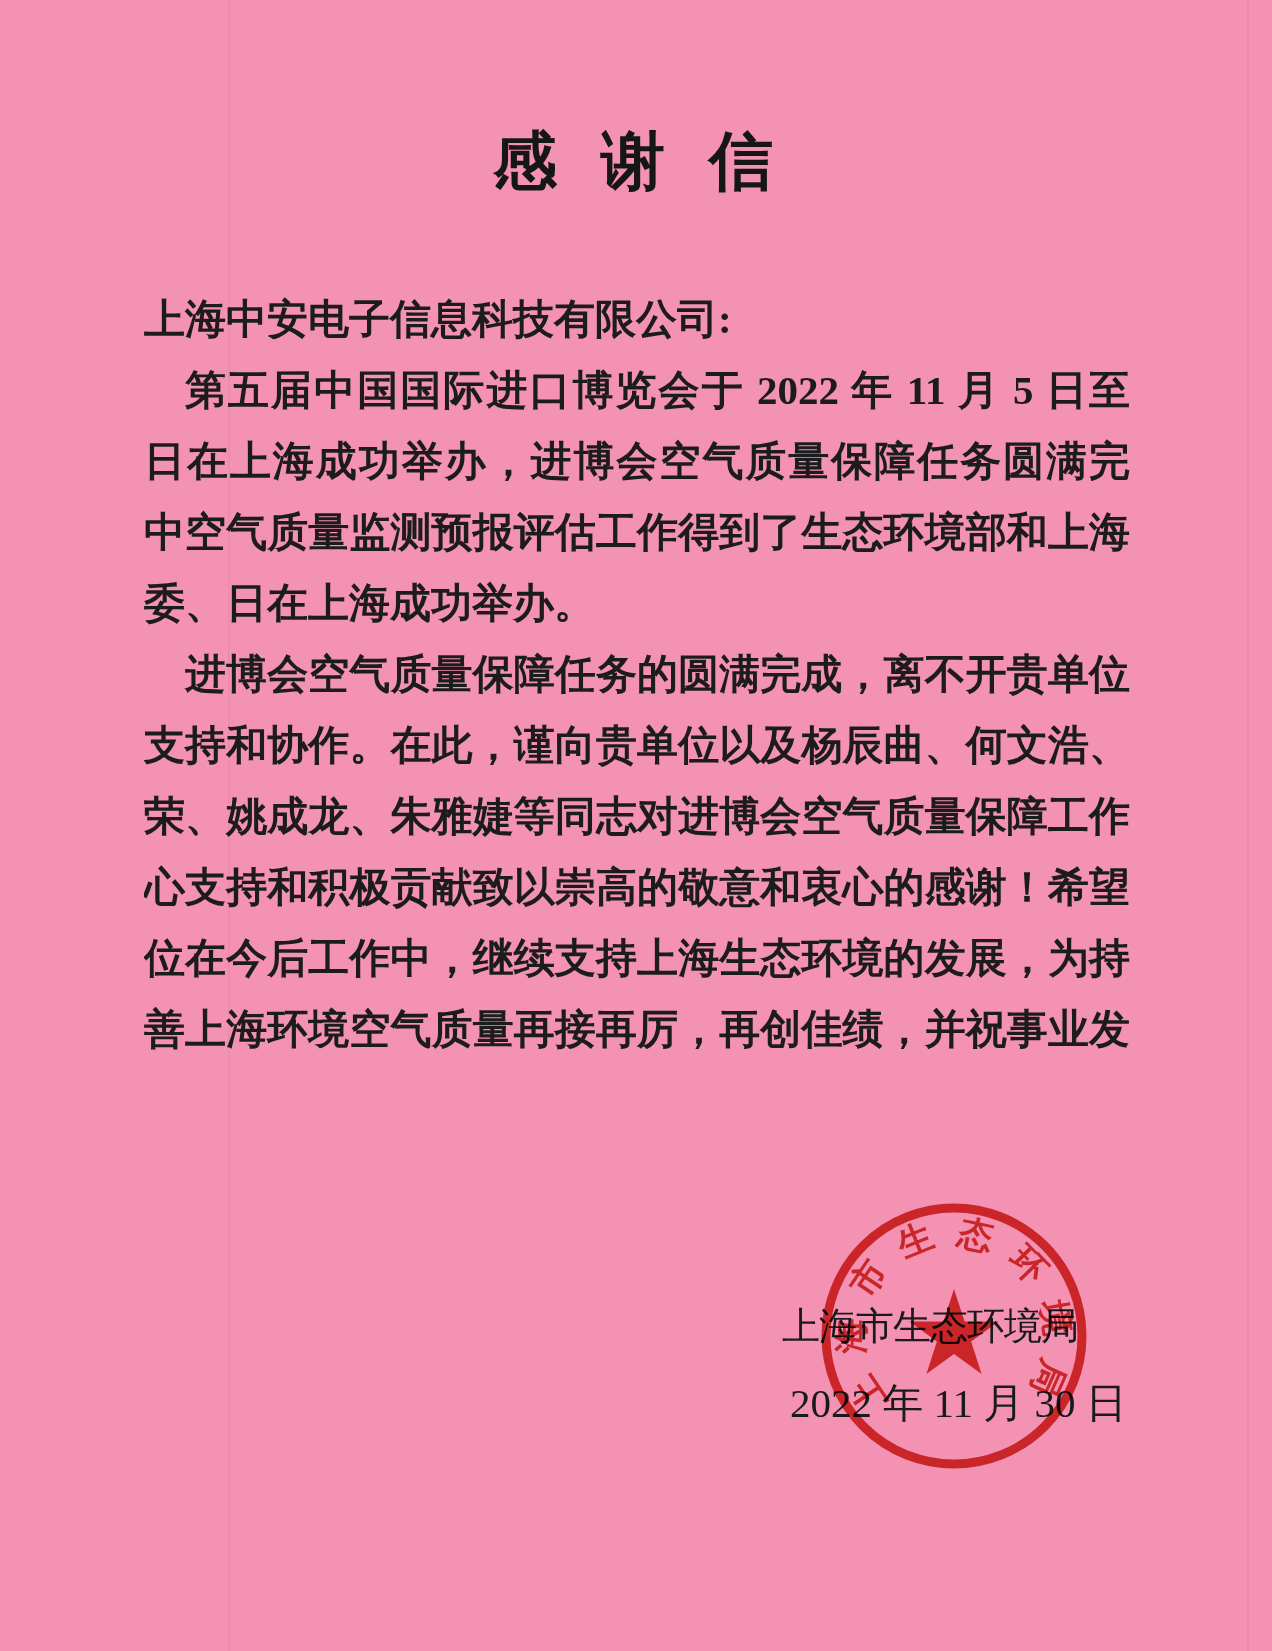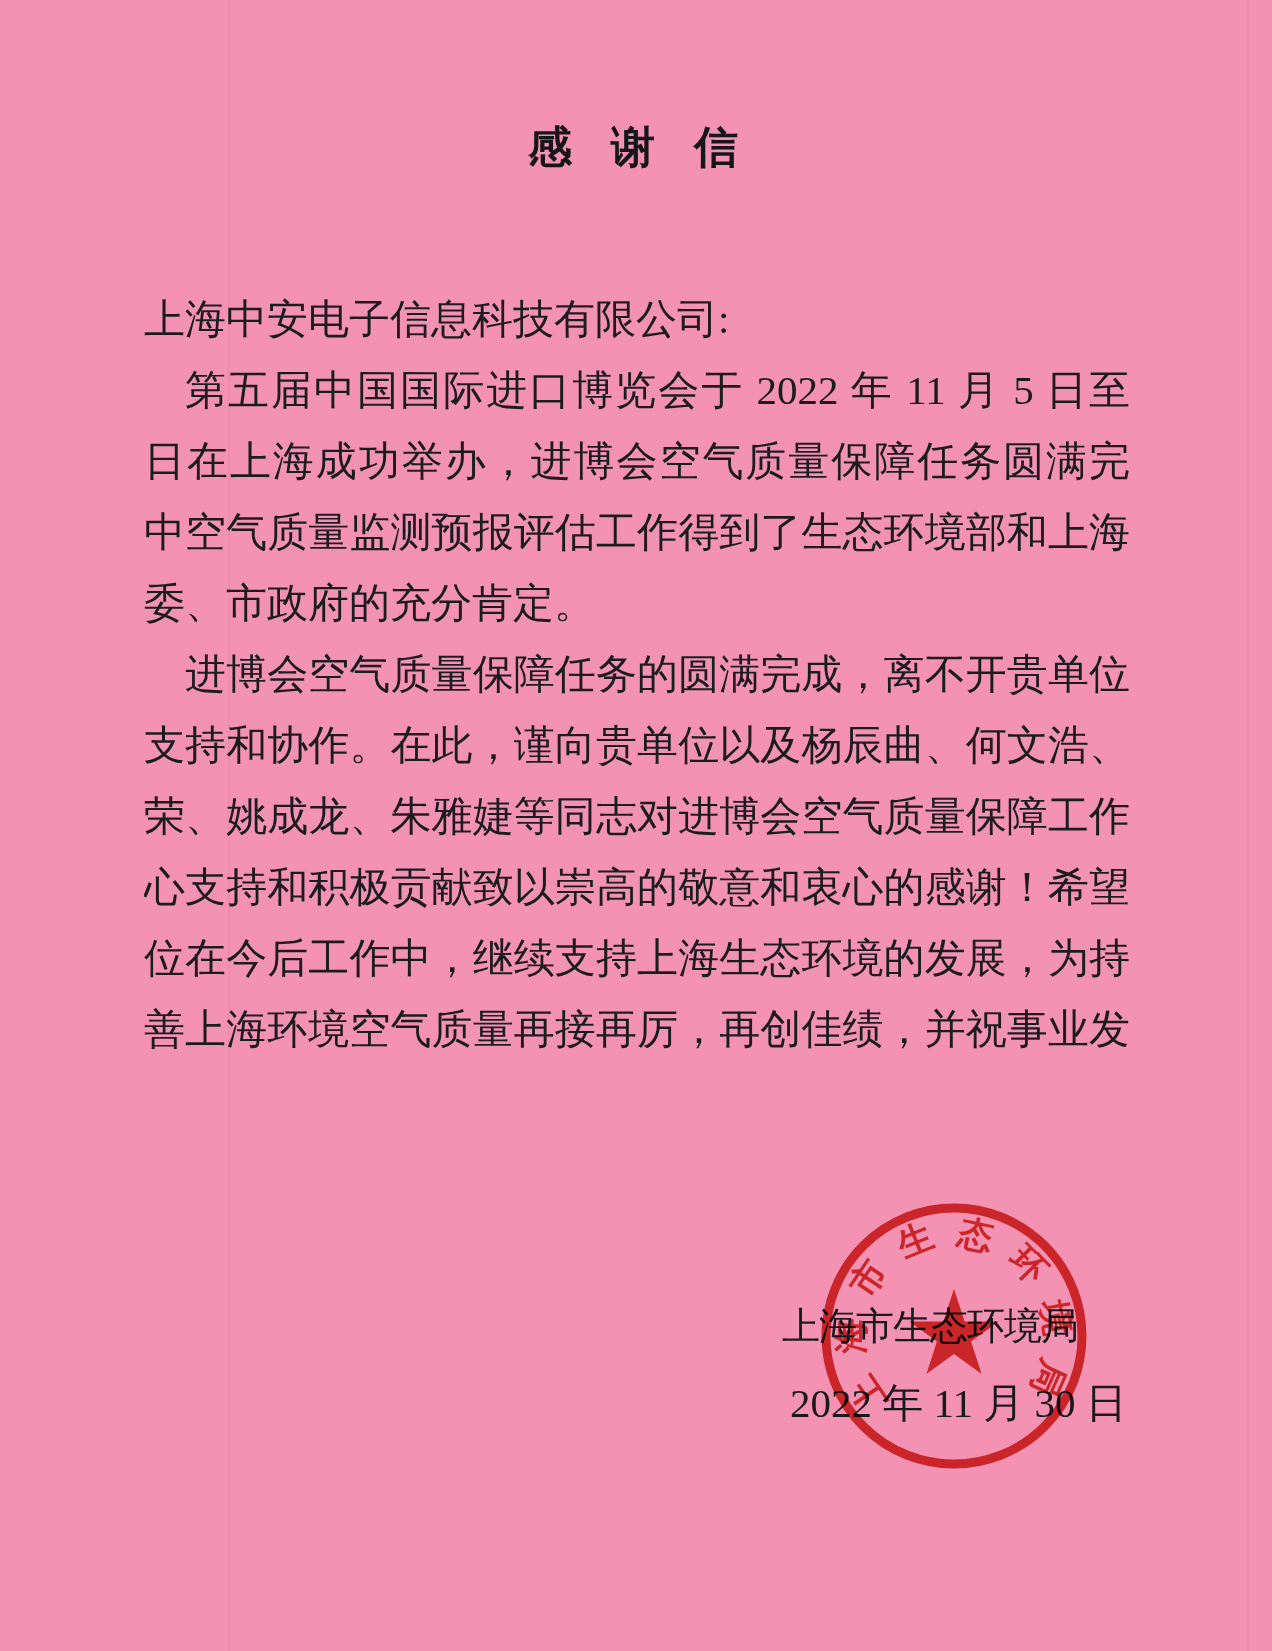--- a/index.html
+++ b/index.html
@@ -19,35 +19,35 @@
   
   .fold-line {
     position: absolute; top: 0; bottom: 0; width: 2px;
     background: rgba(120, 30, 70, 0.05);
   }
 
   .title {
     position: absolute;
     top: 118px; left: 0; width: 100%;
     text-align: center;
-    font-size: 44px;
+    font-size: 64px;
     font-weight: 700;
     letter-spacing: 6px;
     word-spacing: 16px;
     color: #161618;
   }
 
   .body-block {
     position: absolute;
     left: 144px; top: 284px; width: 986px;
     font-size: 41px;
     line-height: 71px;
     color: #1c1c1e;
   }
-  .bline { height: 71px; overflow: hidden; }
+  .bline { height: 71px; overflow: hidden; font-weight: bold; }
   .just {
     text-align: justify;
     text-align-last: justify;
     text-justify: inter-character;
   }
   .indent { padding-left: 41px; }
 
   .signature {
     position: absolute;
     left: 782px; top: 1304px;
@@ -97,21 +97,21 @@
   <div class="fold-line" style="left:228px"></div>
   <div class="fold-line" style="left:1247px"></div>
 
   <h1 class="title">感 谢 信</h1>
 
   <div class="body-block">
     <div class="bline">上海中安电子信息科技有限公司:</div>
     <div class="bline just indent">第五届中国国际进口博览会于 2022 年 11 月 5 日至 10</div>
     <div class="bline just">日在上海成功举办，进博会空气质量保障任务圆满完成，其</div>
     <div class="bline just">中空气质量监测预报评估工作得到了生态环境部和上海市</div>
-    <div class="bline">委、市政府的充分肯定。</div>
+    <div class="bline">委、日在上海成功举办。</div>
     <div class="bline just indent">进博会空气质量保障任务的圆满完成，离不开贵单位的</div>
     <div class="bline just">支持和协作。在此，谨向贵单位以及杨辰曲、何文浩、张秀</div>
     <div class="bline just">荣、姚成龙、朱雅婕等同志对进博会空气质量保障工作的关</div>
     <div class="bline just">心支持和积极贡献致以崇高的敬意和衷心的感谢！希望贵单</div>
     <div class="bline just">位在今后工作中，继续支持上海生态环境的发展，为持续改</div>
     <div class="bline just">善上海环境空气质量再接再厉，再创佳绩，并祝事业发展蒸</div>
   </div>
 
   <div class="signature">上海市生态环境局</div>
   <div class="date">2022 年 11 月 30 日</div>

